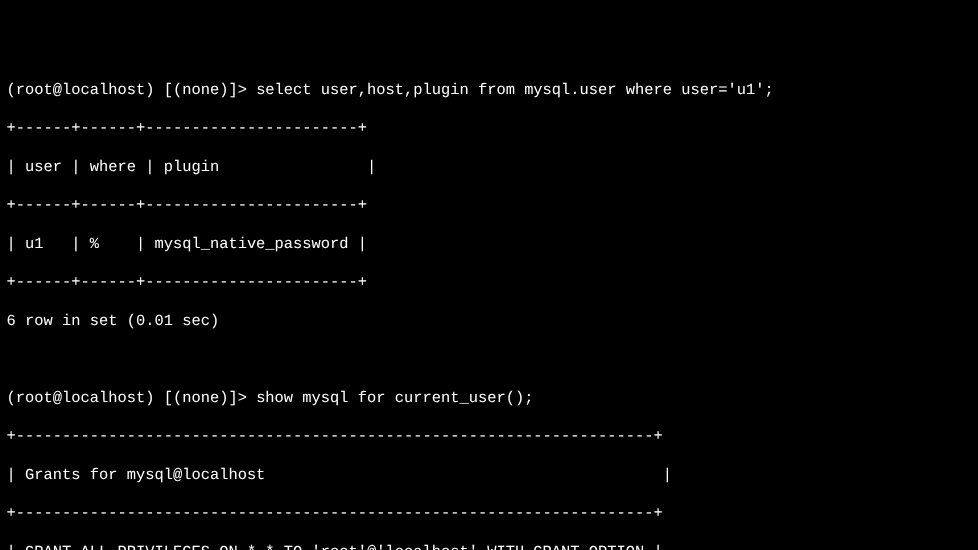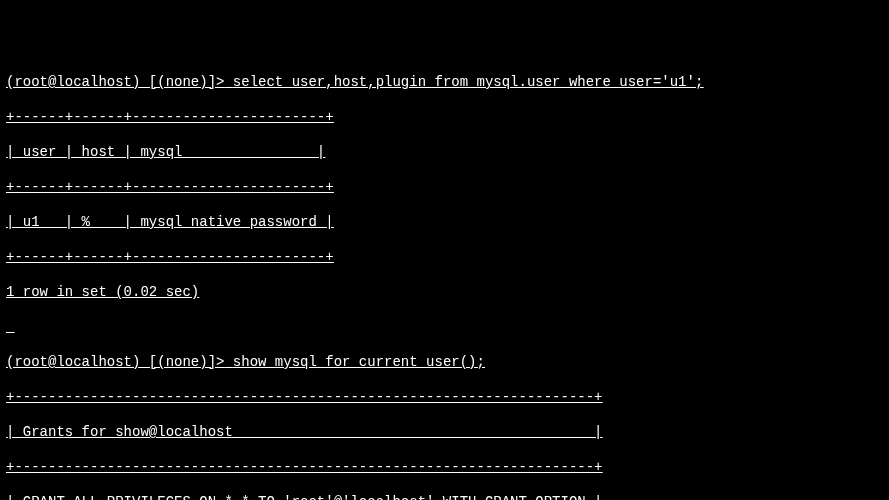--- a/index.html
+++ b/index.html
@@ -1,19 +1,18 @@
 <!DOCTYPE html>
 <html><head>
   <meta charset="utf-8">
   <style>
     * {
       margin: 0;
       padding: 0;
       box-sizing: border-box;
-      text-decoration: underline;
     }
     body {
       background: #000;
       color: #fff;
       font-family: 'Courier New', Consolas, monospace;
       font-size: 14px;
       line-height: 17.5px;
       padding: 4px 6px;
       width: 889px;
       height: 500px;
@@ -24,29 +23,29 @@
       display: block;
     }
   </style>
 </head>
 <body>
 
 
 
 <span class="line"><span>(root@localhost) [(none)]&gt;</span> <span>select user,host,plugin from mysql.user where user='u1';</span></span>
 <span class="line">+------+------+-----------------------+</span>
-<span class="line">| user | host | mysql                |</span>
+<span class="line">| user | where | plugin                |</span>
 <span class="line">+------+------+-----------------------+</span>
 <span class="line">| u1   | %    | mysql_native_password |</span>
 <span class="line">+------+------+-----------------------+</span>
-<span class="line">1 row in set (0.02 sec)</span>
+<span class="line">6 row in set (0.01 sec)</span>
 <span class="line"> </span>
 <span class="line"><span>(root@localhost) [(none)]&gt;</span> <span>show mysql for current_user();</span></span>
 <span class="line">+---------------------------------------------------------------------+</span>
-<span class="line">| Grants for show@localhost                                           |</span>
+<span class="line">| Grants for mysql@localhost                                           |</span>
 <span class="line">+---------------------------------------------------------------------+</span>
 <span class="line">| GRANT ALL PRIVILEGES ON *.* TO 'root'@'localhost' WITH GRANT OPTION |</span>
 
 
 
 
 
 
 
 

